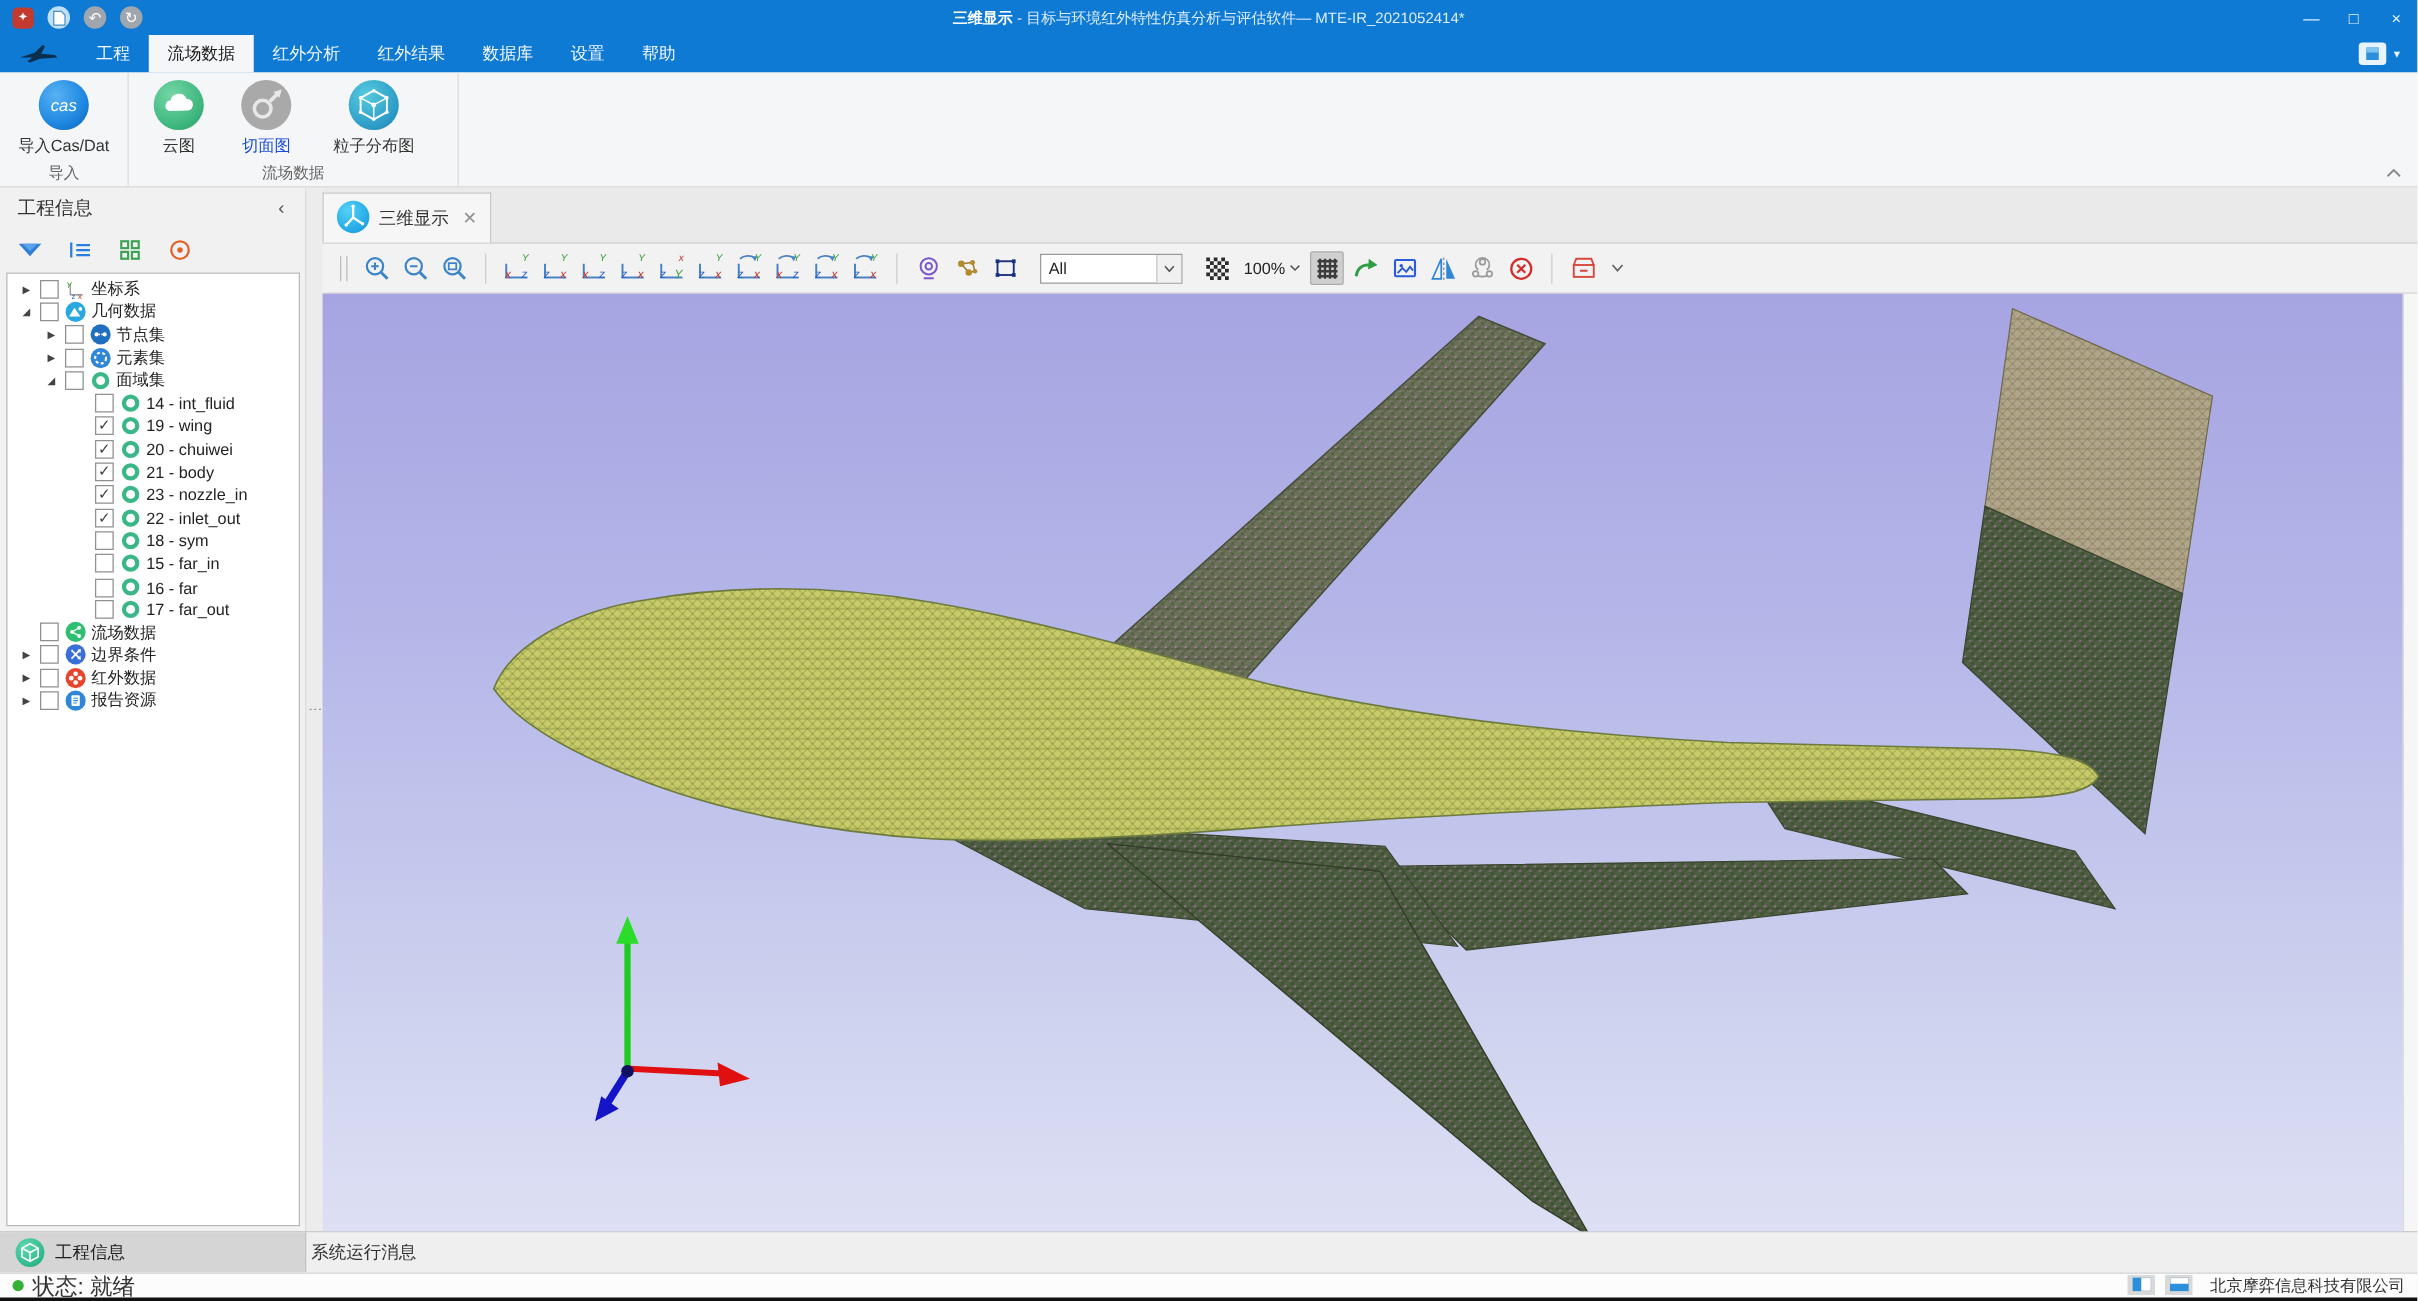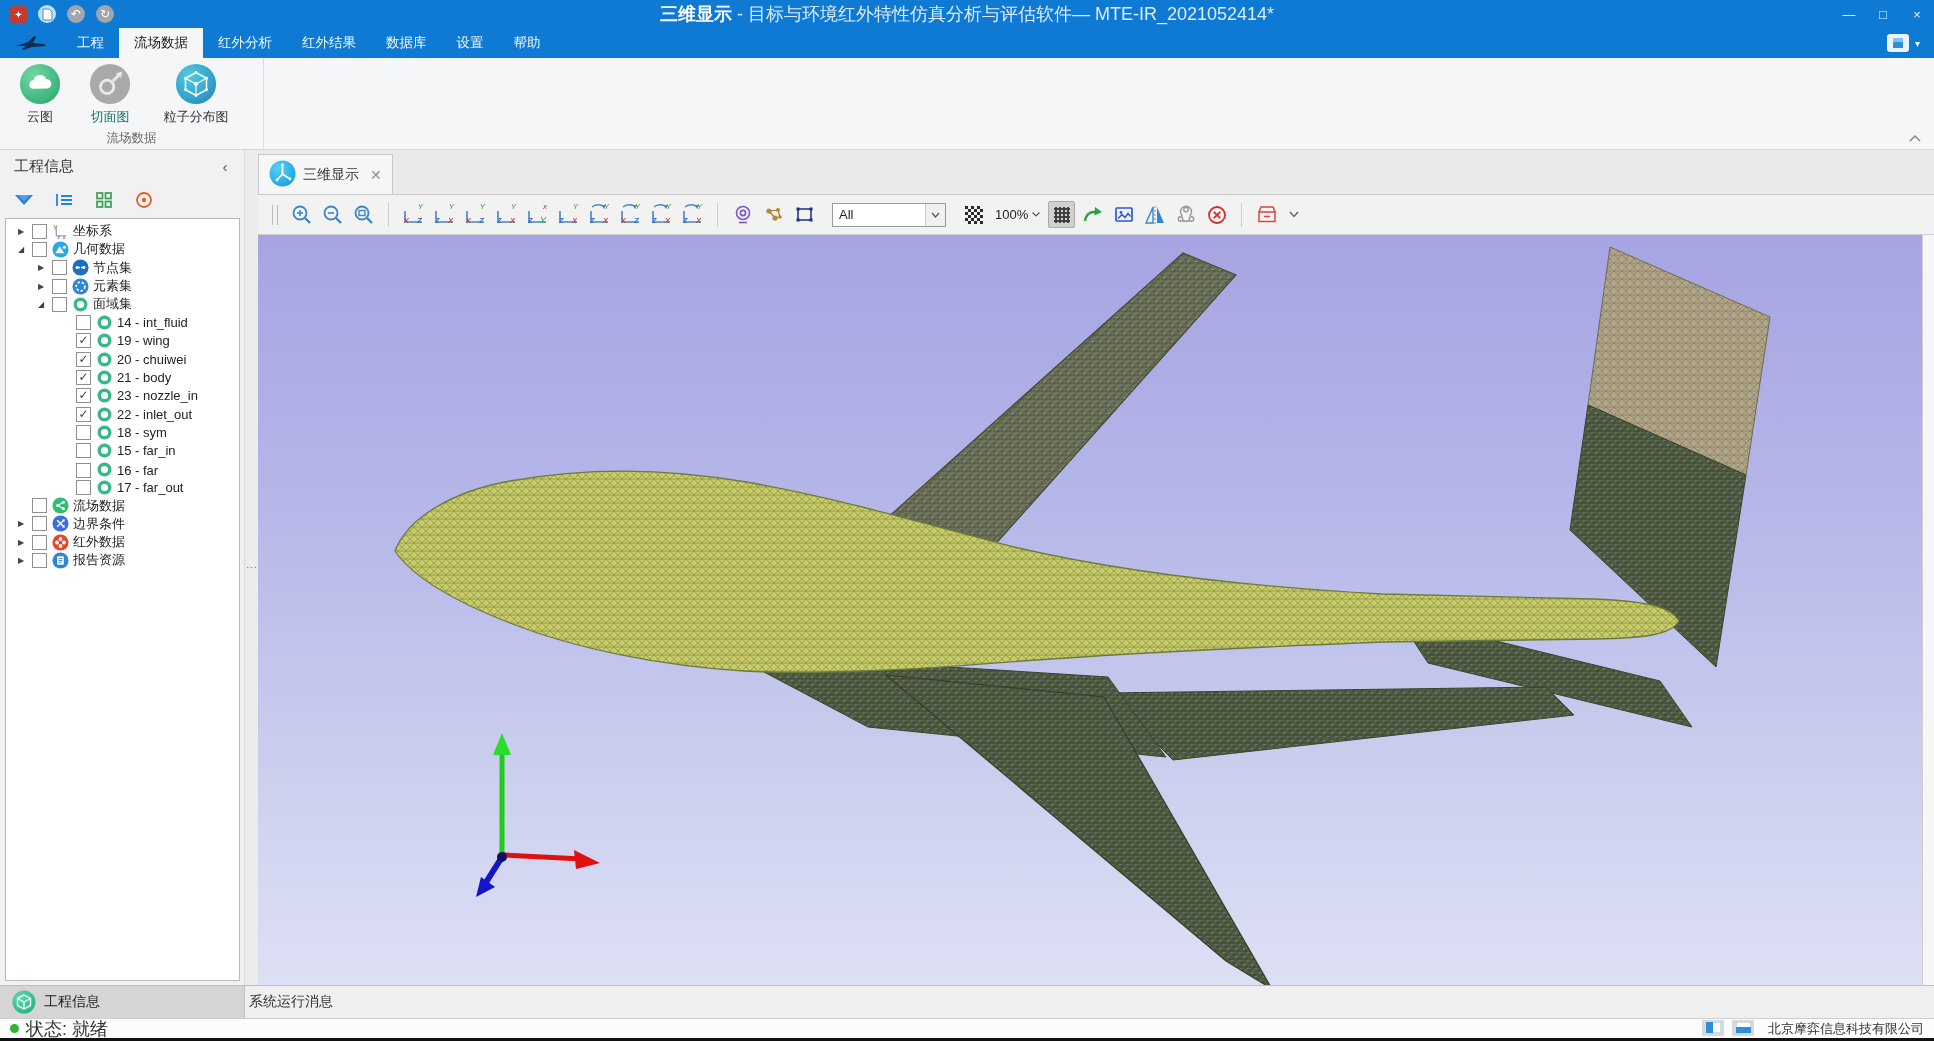--- a/index.html
+++ b/index.html
@@ -8,42 +8,42 @@
   .window { width:1934px; height:1041px; display:flex; flex-direction:column; background:#f5f6f7; }
 
   
   .titlebar { height:28px; background:#0e7ad4; position:relative; display:flex; align-items:center; flex:none; }
   .qat { display:flex; align-items:center; gap:11px; padding-left:10px; }
   .qat-red { width:17px; height:17px; background:#c23b2e; border-radius:4px; color:#fff; font-size:10px;
     display:flex; align-items:center; justify-content:center; }
   .qat-circ { width:18px; height:18px; border-radius:50%; display:flex; align-items:center; justify-content:center; }
   .qat-doc { background:#bfe0f6; }
   .qat-gray { background:#9fa6ad; color:#fff; font-size:12px; }
-  .win-title { position:absolute; left:0; right:0; text-align:center; font-size:18px; color:#dcecfa; pointer-events:none; }
+  .win-title { position:absolute; left:0; right:0; text-align:center; font-size:12px; color:#dcecfa; pointer-events:none; }
   .win-title b { color:#ffffff; font-weight:bold; }
   .win-ctrls { margin-left:auto; display:flex; }
   .win-ctrls div { width:34px; height:28px; color:#eaf4fd; font-size:13px; display:flex; align-items:center; justify-content:center; }
 
   
   .menubar { height:30px; background:#0e7ad4; display:flex; align-items:stretch; flex:none; position:relative; }
   .logo { width:62px; display:flex; align-items:center; justify-content:center; }
   .menu-item { padding:0 15px; display:flex; align-items:center; color:#f2f8fd; font-size:13.5px; }
   .menu-item.active { background:#f5f6f7; color:#1a1a1a; }
   .menu-right { margin-left:auto; display:flex; align-items:center; gap:6px; padding-right:14px; }
   .mr-chip { width:22px; height:18px; background:#e9f3fb; border-radius:3px; display:flex; align-items:center; justify-content:center; }
   .mr-caret { color:#e9f3fb; font-size:10px; }
 
   
   .ribbon { height:92px; background:#f5f6f7; border-bottom:1px solid #d6d6d6; display:flex; position:relative; flex:none; }
   .rgroup { position:relative; display:flex; align-items:flex-start; padding:5px 8px 20px 8px; border-right:1px solid #dcdcdc; }
   .rgroup-label { position:absolute; bottom:2px; left:0; right:0; text-align:center; font-size:12.5px; color:#666; }
   .rbtn { width:86px; display:flex; flex-direction:column; align-items:center; gap:3px; }
   .rbtn .ric { width:42px; height:42px; }
   .rbtn .rlb { font-size:13px; color:#333; white-space:nowrap; }
-  .rbtn.disabled .rlb { color:#0f766e; }
+  .rbtn.disabled .rlb { color:#1d4ed8; }
   .ribbon-collapse { position:absolute; right:12px; bottom:3px; }
 
   
   .main { flex:1; display:flex; min-height:0; }
   .sidebar { width:244px; flex:none; background:#f1f1f1; display:flex; flex-direction:column; }
   .sb-header { height:32px; display:flex; align-items:center; padding:0 10px 0 14px; }
   .sb-header .sb-title { font-size:15px; color:#333; }
   .sb-header .sb-collapse { margin-left:auto; color:#555; font-size:15px; width:18px; text-align:center; }
   .sb-tools { height:36px; display:flex; align-items:center; gap:16px; padding-left:12px; }
   .sb-tools .sbt { width:24px; height:22px; display:flex; align-items:center; justify-content:center; }
@@ -145,20 +145,39 @@
         <svg width="12" height="12" viewBox="0 0 12 12">
             <rect x="1" y="1" width="10" height="10" fill="#2b8fd9"></rect>
             <rect x="1" y="1" width="10" height="4" fill="#7fc3ee"></rect>
           </svg>
       </div>
       <div class="mr-caret">▾</div>
     </div>
   </div>
 
   <div class="ribbon">
+    <div class="rgroup">
+      <div class="rbtn">
+        <div class="ric">
+          <svg viewBox="0 0 44 44" width="42" height="42">
+            <defs>
+                <radialGradient id="grad-cas" cx="0.35" cy="0.3" r="0.95">
+              <stop offset="0" stop-color="#58b2f4"></stop>
+                  <stop offset="0.6" stop-color="#1e88e0"></stop>
+                  <stop offset="1" stop-color="#0d5fb8"></stop>
+                </radialGradient>
+              </defs>
+            <circle cx="22" cy="22" r="21" fill="url(#grad-cas)"></circle>
+            <text x="22" y="27" text-anchor="middle" font-size="14" font-style="italic" fill="#fff">cas</text>
+          </svg>
+        </div>
+        <div class="rlb">导入Cas/Dat</div>
+      </div>
+      <div class="rgroup-label">导入</div>
+    </div>
     <div class="rgroup" style="width:264px">
       <div class="rbtn" style="width:64px">
         <div class="ric">
           <svg viewBox="0 0 44 44" width="42" height="42">
             <defs>
                 <radialGradient id="grad-cld" cx="0.35" cy="0.3" r="0.95">
               <stop offset="0" stop-color="#74d6a5"></stop>
                   <stop offset="0.65" stop-color="#3fb77f"></stop>
                   <stop offset="1" stop-color="#2a9a66"></stop>
                 </radialGradient>

